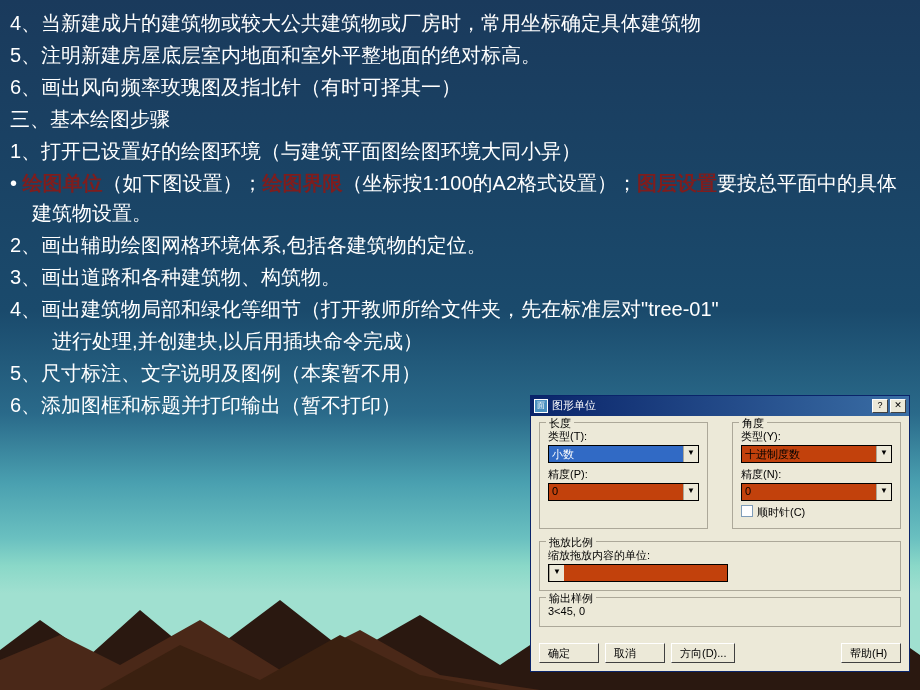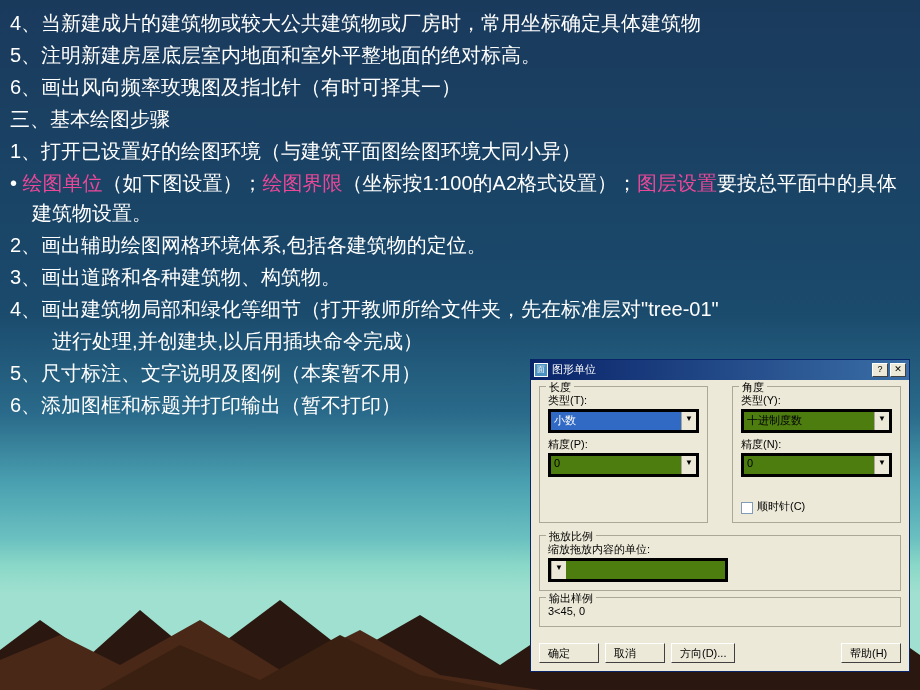--- a/index.html
+++ b/index.html
@@ -22,21 +22,21 @@
 .content {
   position: relative;
   z-index: 2;
   padding: 8px 10px;
   color: #fff;
   font-size: 20px;
   line-height: 1.5;
 }
 .line { margin-bottom: 2px; }
 .indent { padding-left: 42px; text-indent: -42px; }
-.red { color: #ec4899; }
+.red { color: #7f1d1d; font-weight: bold; }
 .dialog {
   position: absolute;
   right: 10px;
   bottom: 18px;
   width: 380px;
   background: #ece9d8;
   border: 1px solid #0a246a;
   font-family: Tahoma, SimSun, sans-serif;
   font-size: 11px;
   z-index: 10;
@@ -85,37 +85,37 @@
   position: absolute;
   top: -7px;
   left: 6px;
   background: #ece9d8;
   padding: 0 3px;
   font-size: 11px;
 }
 .lbl { font-size: 11px; margin-bottom: 1px; display: block; }
 .combo {
   display: flex;
-  border: 3px solid #000000;
-  background: #4d7c0f;
-  height: 24px;
+  border: 1px solid #000000;
+  background: #c2410c;
+  height: 18px;
   width: 100%;
   font-size: 11px;
 }
 .combo-val { flex: 1; padding: 1px 3px; }
 .combo-blue { background: #316ac5; color: #fff; }
 .combo-btn {
   width: 15px;
   background: #ece9d8;
   border-left: 1px solid #aca899;
   text-align: center;
   line-height: 14px;
   font-size: 8px;
 }
-.chk { display: flex; align-items: flex-end; gap: 4px; margin-top: 22px; }
+.chk { display: flex; align-items: flex-start; gap: 4px; margin-top: 4px; }
 .chk-box {
   width: 12px; height: 12px;
   background: #fff;
   border: 1px solid #7f9db9;
 }
 .sample { font-size: 11px; line-height: 1.3; }
 .btn-row { display: flex; gap: 6px; padding: 4px 8px 8px; justify-content: flex-start; }
 .btn-row .spacer { flex: 1; }
 .dlg-btn {
   min-width: 60px;

